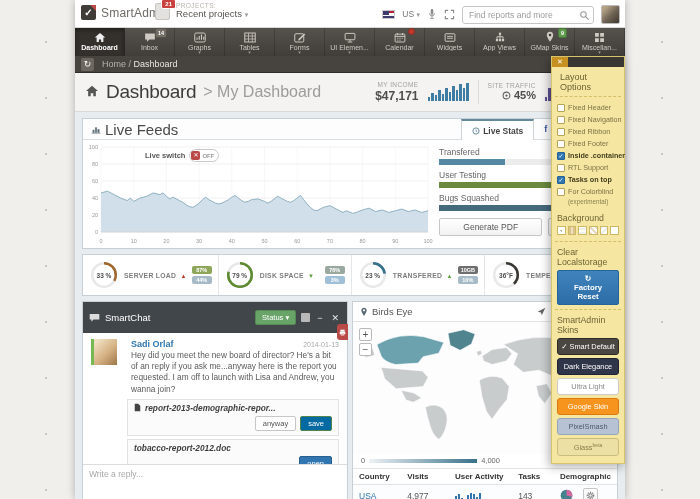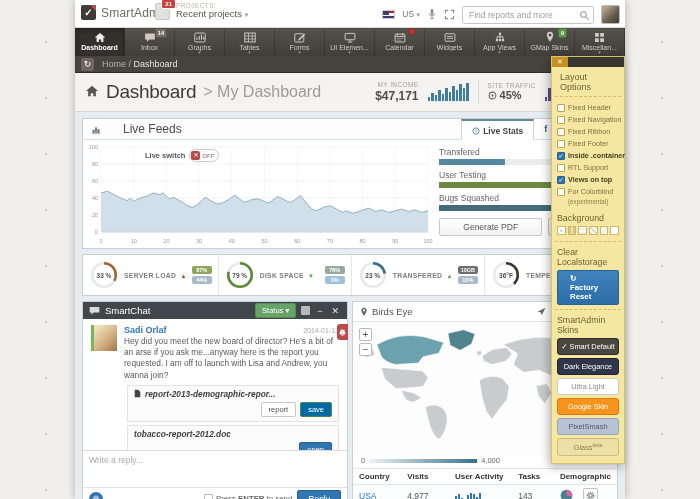--- a/index.html
+++ b/index.html
@@ -58,35 +58,35 @@
 
   
   .pagehead{height:39px;background:#f4f3f1;border-bottom:1px solid #dad9d6;position:relative;display:flex;align-items:center;padding:0 10px}
   .ph-title{display:flex;align-items:center;gap:7px}
   .ph-h1{font-size:19px;color:#3c3c3c;font-weight:normal;letter-spacing:-.3px}
   .ph-sub{font-size:16px;color:#9c9c9c}
   .ph-right{position:absolute;right:2px;top:0;height:100%;display:flex;align-items:center;gap:9px;padding-right:2px}
   .kpi{text-align:right;line-height:1.2}
   .kpi-label{font-size:6.5px;color:#a0a0a0;letter-spacing:.4px}
   .kpi-value{font-size:12px;color:#4d4d4d;font-weight:bold}
-  .kpi-value.small{font-size:11px;display:flex;align-items:center;gap:3px;justify-content:flex-start}
+  .kpi-value.small{font-size:11px;display:flex;align-items:center;gap:3px;justify-content:flex-end}
   .vdiv{width:1px;height:24px;background:#dcdbd8}
   .bars{display:flex;align-items:flex-end;gap:1px;height:18px}
   .bars i{width:2.5px;display:block}
   .income-bars i{background:#3e7ca3}
   .traffic-bars i{background:#5d4f92}
 
   
   .content{position:absolute;top:112px;left:0;right:0;bottom:0;padding:6px 7px;overflow:hidden}
   .panel{background:#fff;border:1px solid #c7d0d4}
 
   
   .livefeeds{height:131px;margin-bottom:5px;position:relative}
   .lf-head{height:21px;border-bottom:1px solid #d8dee1;display:flex;align-items:center;padding:0 0 0 8px;background:#fdfdfd}
-  .lf-title{font-size:12px;color:#4a4a4a;display:flex;align-items:center;gap:22px}
+  .lf-title{font-size:15px;color:#4a4a4a;display:flex;align-items:center;gap:4px}
   .lf-tabs{margin-left:auto;display:flex;height:100%;align-items:stretch}
   .tab{display:flex;align-items:center;gap:3px;font-size:8.5px;color:#777;padding:0 10px;cursor:pointer}
   .tab.active{background:#fff;border-left:1px solid #ccd4d7;border-right:1px solid #ccd4d7;border-top:2px solid #64879a;
     color:#444;font-weight:bold;margin-bottom:-1px}
   .tab .f{color:#3b5998;font-weight:bold;font-size:9px}
   .lf-body{display:flex;height:108px}
   .chart-wrap{width:352px;position:relative;padding:2px 0 0 2px}
   .live-switch{position:absolute;left:62px;top:9px;display:flex;align-items:center;gap:4px}
   .ls-label{font-size:7.5px;font-weight:bold;color:#555}
   .ls-toggle{display:flex;align-items:center;gap:2px;border:1px solid #c9c9c9;border-radius:8px;background:#fff;padding:1px 4px 1px 1px;cursor:pointer}
@@ -111,28 +111,28 @@
   .stat-label{font-size:6.8px;color:#7d7d7d;font-weight:bold;letter-spacing:.3px;white-space:nowrap}
   .trend{font-size:6px;margin-left:2px}
   .minibadges{margin-left:auto;display:flex;flex-direction:column;gap:2px}
   .badge-mini{font-size:5.5px;color:#fff;padding:1px 3px;border-radius:2px;text-align:center;min-width:20px;font-weight:bold}
 
   
   .bottomrow{display:flex;gap:4px;height:207px}
 
   
   .chatpanel{width:266px;position:relative;display:flex;flex-direction:column}
-  .chat-head{height:17px;background:#41464b;display:flex;align-items:center;gap:5px;padding:0 6px;flex:none}
+  .chat-head{height:31px;background:#41464b;display:flex;align-items:center;gap:5px;padding:0 6px;flex:none}
   .chat-title{font-size:9.5px;color:#fff}
   .status-btn{margin-left:auto;background:#68a368;border:1px solid #548a54;color:#fff;font-size:7.5px;
     padding:2px 6px;border-radius:2px;cursor:pointer}
   .win-ico{color:#e8e8e8;font-size:9px;cursor:pointer;padding:0 2px}
   .win-sq{width:9px;height:9px;background:#b9b9b9;border-radius:1px;cursor:pointer}
   .chat-body{height:131px;overflow:hidden;padding:6px 8px 0;flex:none}
-  .msg{display:flex;gap:7px;margin-bottom:4px}
+  .msg{display:flex;gap:14px;margin-bottom:4px}
   .avatar{width:26px;height:26px;border-left:3px solid #76b852;flex:none}
   .av-sadi{background:linear-gradient(135deg,#efe0c2 10%,#d6b184 55%,#9c7647)}
   .msg-main{flex:1;min-width:0}
   .msg-head{display:flex;align-items:baseline}
   .msg-name{font-size:9px;font-weight:bold;color:#3276b1}
   .msg-date{margin-left:auto;font-size:7px;color:#aaa}
   .msg-text{font-size:8.3px;color:#5a5a5a;line-height:1.35;margin-top:1px}
   .file-box{margin:3px 0 3px 36px;border:1px solid #e2e2e2;background:#fbfbfb;padding:3px 6px 4px;font-size:8.3px}
   .file-name{font-weight:bold;font-style:italic;color:#3d3d3d;display:flex;align-items:center;gap:4px;white-space:nowrap;overflow:hidden}
   .file-actions{display:flex;justify-content:flex-end;gap:4px;margin-top:3px}
@@ -191,21 +191,21 @@
   .lp-head2{font-size:8.8px;color:#6e6233;margin:5px 5px 3px}
   .swatches{display:flex;gap:2px;padding:0 5px 2px}
   .sw{width:9px;height:9px;background:#fff;border:1px solid #cbb964;cursor:pointer}
   .sw.s1{background:radial-gradient(#bbb 1px,#fff 1px)}
   .sw.s2{background:repeating-linear-gradient(90deg,#dcc38e 0 2px,#efe0bb 2px 4px)}
   .sw.s3{background:repeating-linear-gradient(0deg,#eee 0 2px,#fff 2px 4px)}
   .sw.s4{background:repeating-linear-gradient(45deg,#e8d8c2 0 2px,#fff 2px 4px)}
   .sw.s5{background:repeating-linear-gradient(135deg,#eee 0 2px,#fff 2px 4px)}
   .lp-div{border-top:1px dashed #d3bf67;margin:4px 3px}
   .btn-reset{display:block;margin:3px 5px;background:linear-gradient(#3f83bd,#2d6da7);border:1px solid #26639a;
-    color:#fff;text-align:left;padding:3px 12px;border-radius:2px;font-size:7.8px;font-weight:bold;cursor:pointer}
+    color:#fff;text-align:center;padding:3px 12px;border-radius:2px;font-size:7.8px;font-weight:bold;cursor:pointer}
   .skin-btn{display:block;margin:3px 5px;text-align:center;padding:3px 0;border-radius:3px;font-size:7.4px;cursor:pointer;border:1px solid transparent}
   .skin-smart{background:#4a4642;color:#fff;border-color:#2c2a27}
   .skin-dark{background:#30364a;color:#fff;border-color:#1f2433}
   .skin-light{background:#fff;color:#888;border-color:#ccc}
   .skin-google{background:#f7941e;color:#fff;border-color:#d87b12}
   .skin-pixel{background:#b7c3d4;color:#4a5b6e;border-color:#93a5bc}
   .skin-glass{background:#ece0a4;color:#8a7d4a;border-color:#cdbd7c}
   .skin-btn sup{font-size:5px}
 </style>
 </head>
@@ -602,32 +602,32 @@
             <span class="win-ico">✕</span>
           </div>
           <div class="chat-body">
             <div class="msg">
               <div class="avatar av-sadi"></div>
               <div class="msg-main">
                 <div class="msg-head">
                   <span class="msg-name">Sadi Orlaf</span>
                   <span class="msg-date">2014-01-13</span>
                 </div>
-                <div class="msg-text">Hey did you meet the new board of director? He's a bit of an arse if you ask me...anyway here is the report you requested. I am off to launch with Lisa and Andrew, you wanna join?</div>
+                <div class="msg-text">Hey did you meet the new board of director? He's a bit of an reply if you ask me...anyway here is the report you requested. I am off to launch with Lisa and Andrew, you wanna join?</div>
               </div>
             </div>
             <div class="file-box">
               <div class="file-name">
                 <svg width="7" height="9" viewBox="0 0 10 13">
                     <path d="M1 1 h5 l3 3 v8 H1 z" fill="#444"></path>
                   </svg>
                 <span>report-2013-demographic-repor...</span>
               </div>
               <div class="file-actions">
-                <span class="btn-xs">report</span>
+                <span class="btn-xs">anyway</span>
                 <span class="btn-xs save">save</span>
               </div>
             </div>
             <div class="file-box">
               <div class="file-name">
                   <span>tobacco-report-2012.doc</span>
                 </div>
               <div class="file-actions">
                 <span class="btn-xs open">open</span>
               </div>
@@ -777,21 +777,21 @@
         <div class="lp-check on">
           <span class="cb on">✓</span>
           <span class="lbl">Inside .container</span>
         </div>
         <div class="lp-check">
           <span class="cb"></span>
           <span class="lbl">RTL Support</span>
         </div>
         <div class="lp-check on">
           <span class="cb on">✓</span>
-          <span class="lbl">Views on top</span>
+          <span class="lbl">Tasks on top</span>
         </div>
         <div class="lp-check">
           <span class="cb"></span>
           <span class="lbl">For Colorblind</span>
         </div>
         <div class="exp-note">(experimental)</div>
       </div>
     <div class="lp-head2">Background</div>
     <div class="swatches">
       <span class="sw s1"></span>

